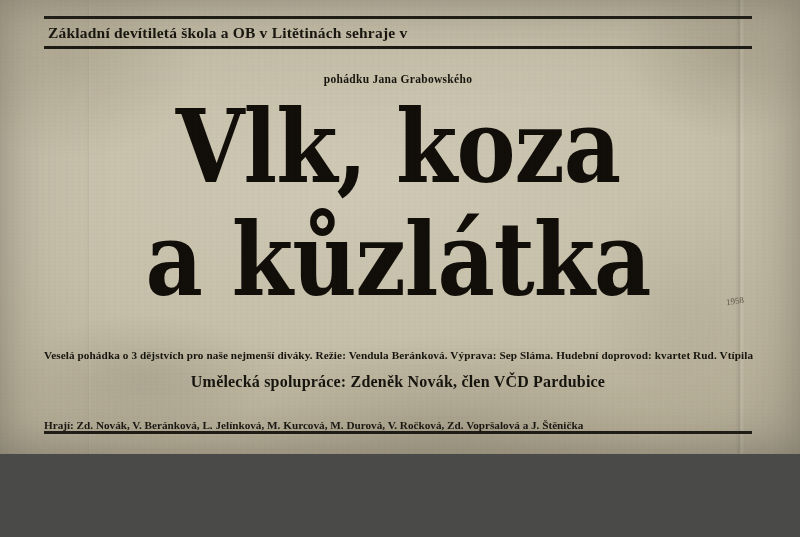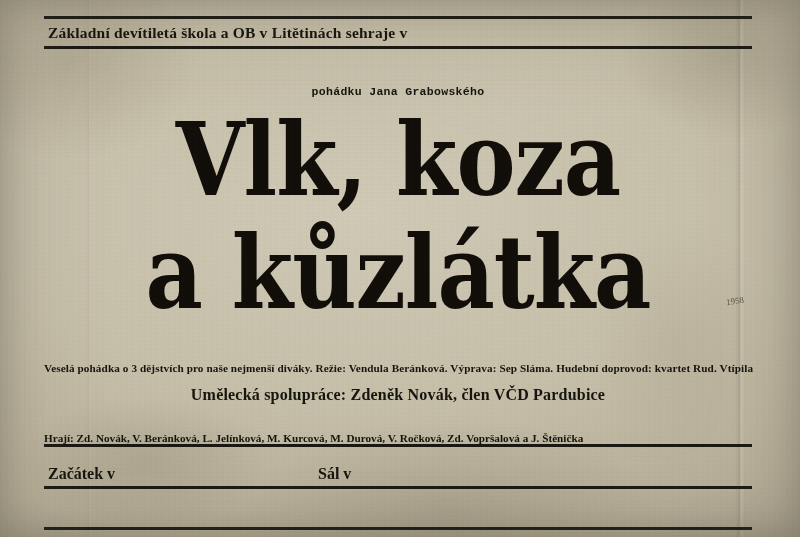--- a/index.html
+++ b/index.html
@@ -10,21 +10,21 @@
   body {
     width: 800px;
     height: 537px;
     overflow: hidden;
     font-family: "Liberation Serif", serif;
   }
 
   #poster {
     position: relative;
     width: 800px;
-    height: 537px;
+    height: 454px;
     background:
       radial-gradient(ellipse 120% 90% at 45% 40%, #cfc9b6 0%, #c6bfa9 38%, #b9b19a 68%, #a9a290 88%, #9a9384 100%);
     overflow: hidden;
   }
 
   
   .blotch {
     position: absolute;
     border-radius: 50%;
     pointer-events: none;
@@ -76,22 +76,21 @@
     letter-spacing: .2px;
     padding: 5px 0 4px 4px;
     white-space: nowrap;
   }
 
   .subtitle-small {
     text-align: center;
     font-size: 11.5px;
     font-weight: bold;
     letter-spacing: .3px;
-    margin-top: 36px;
-    font-family: Liberation Mono, monospace;
+    margin-top: 24px;
   }
 
   .title {
     text-align: center;
     font-family: "DejaVu Serif", serif;
     font-weight: bold;
     color: #120f0a;
     line-height: 0.92;
     letter-spacing: -1px;
   }

